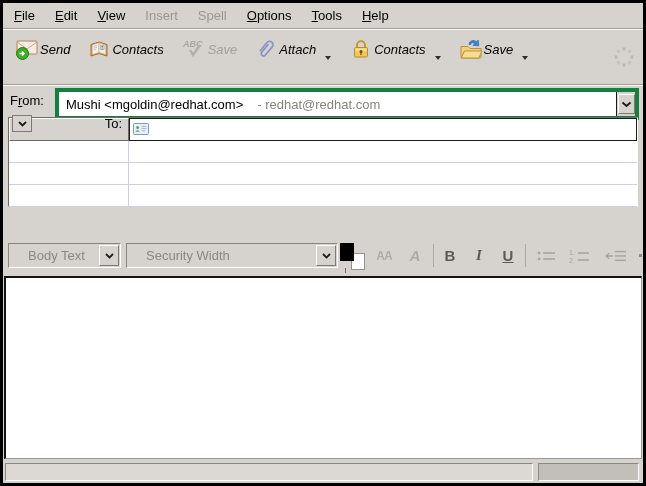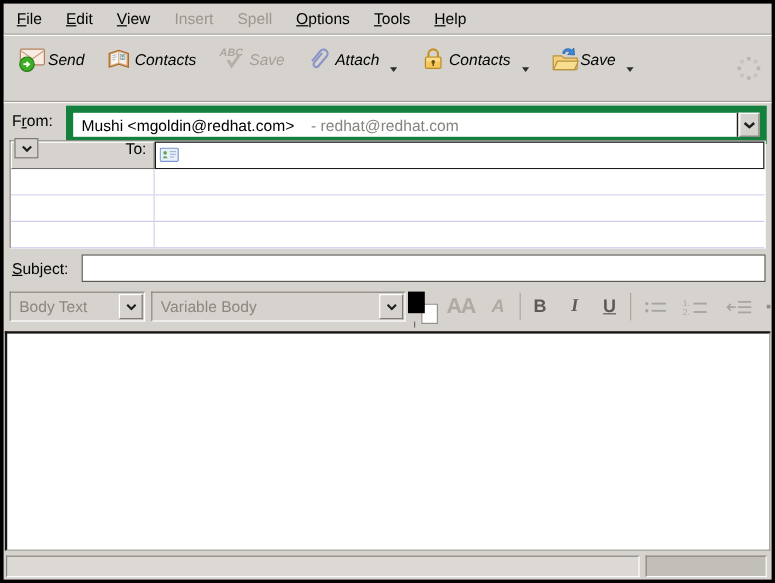--- a/index.html
+++ b/index.html
@@ -23,21 +23,21 @@
   .tlabel{font-size:13px;color:#000;margin-top:1px;white-space:nowrap;}
   .tbtn.disabled .tlabel{color:#a3a099;}
   .drop-arrow{width:0;height:0;border-left:3.5px solid transparent;border-right:3.5px solid transparent;border-top:4px solid #2e2e2e;margin:22px 10px 0 0;}
   .spinner{position:absolute;right:6px;top:13px;}
 
   
   .fromrow{position:absolute;left:0;top:83px;width:640px;height:28px;}
   .field-label{font-size:13px;color:#000;}
   .field-label u{text-decoration:underline;}
   .from-label{position:absolute;left:7px;top:7px;}
-  .fromcombo{position:absolute;left:52px;top:2px;width:584px;height:32px;border:6px solid #15803d;background:#fff;display:flex;align-items:stretch;}
+  .fromcombo{position:absolute;left:52px;top:2px;width:584px;height:32px;border:4px solid #15803d;background:#fff;display:flex;align-items:stretch;}
   .fromcombo .txt{flex:1;display:flex;align-items:center;padding-left:7px;font-size:13px;color:#000;white-space:nowrap;overflow:hidden;}
   .fromcombo .hint{color:#87847e;margin-left:14px;font-size:13px;}
   .combo-btn{width:19px;background:#d6d3ce;border-left:1px solid #1b1b1b;display:flex;align-items:center;justify-content:center;}
   .combo-btn .bev{width:17px;height:20px;border:1px solid;border-color:#fff #7d7a75 #7d7a75 #fff;display:flex;align-items:center;justify-content:center;}
 
   
   .addr-grid{position:absolute;left:5px;top:114px;width:630px;height:90px;background:#fff;border:1px solid;border-color:#6f6c67 #fdfdfd #fdfdfd #6f6c67;display:grid;grid-template-columns:120px 1fr;grid-template-rows:23px 22px 22px 22px;}
   .addr-type-btn{background:#d6d3ce;border:1px solid;border-color:#fdfdfd #6f6c67 #6f6c67 #fdfdfd;display:flex;align-items:center;padding:0 4px 12px 2px;}
   .mini-drop{width:20px;height:17px;border:1px solid #7d7a75;background:#d6d3ce;display:flex;align-items:center;justify-content:center;margin-right:4px;}
   .addr-type-label{flex:1;text-align:right;font-size:13px;color:#000;padding-right:2px;}
@@ -45,21 +45,21 @@
   .addr-cell-l{border-right:1px solid #cdcdeb;border-bottom:1px solid #cdcdeb;background:#fff;}
   .addr-cell-r{border-bottom:1px solid #cdcdeb;background:#fff;}
 
   
   .subjrow{position:absolute;left:0;top:207px;width:640px;height:28px;}
   .subj-label{position:absolute;left:7px;top:6px;}
   .subject-input{position:absolute;left:65px;top:2px;width:570px;height:23px;border:1px solid #5d5a55;background:#fff;font-size:13px;padding:0 5px;outline:none;}
 
   
   .fmtbar{position:absolute;left:0;top:237px;width:640px;height:32px;}
-  .fcombo{position:absolute;top:3px;height:25px;border:1px solid;border-color:#8a8781 #fdfdfd #fdfdfd #8a8781;background:#d6d3ce;display:flex;align-items:stretch;}
+  .fcombo{position:absolute;top:3px;height:25px;border:1px solid;border-color:#8a8781 #fdfdfd #fdfdfd #8a8781;background:#d6d3ce;display:flex;align-items:stretch;padding-left:12px;}
   .fcombo .fval{flex:1;display:flex;align-items:center;padding-left:7px;font-size:13px;color:#8b887f;white-space:nowrap;overflow:hidden;}
   .fcombo .fbtn{width:20px;border:1px solid;border-color:#fff #7d7a75 #7d7a75 #fff;background:#d6d3ce;display:flex;align-items:center;justify-content:center;margin:1px;}
   .pstyle{left:5px;width:113px;} .ffont{left:123px;width:212px;}
   .colorchip{position:absolute;left:337px;top:3px;width:26px;height:27px;}
   .colorchip .bgc{position:absolute;right:1px;bottom:0;width:14px;height:17px;background:#fff;border:1px solid #95928c;}
   .colorchip .fgc{position:absolute;left:0;top:0;width:14px;height:18px;background:#000;}
   .colorchip .tick{position:absolute;left:5px;bottom:-3px;width:1px;height:5px;background:#6e6b66;}
   .fbtn-flat{position:absolute;top:3px;height:25px;display:flex;align-items:center;justify-content:center;}
   .ftext{font-size:15px;font-weight:bold;color:#5d5a55;}
   .ftext.gray{color:#aeaba4;}
@@ -227,51 +227,47 @@
         </svg>
       </div>
       <div class="addr-cell-l"></div>
       <div class="addr-cell-r"></div>
       <div class="addr-cell-l"></div>
       <div class="addr-cell-r"></div>
       <div class="addr-cell-l"></div>
       <div class="addr-cell-r"></div>
     </div>
 
-    <div class="subjrow">
-      <span class="field-label subj-label"><u>S</u>ubject:</span>
-      <input class="subject-input" type="text" value="" style="">
-    </div>
 
     <div class="fmtbar">
       <div class="fcombo pstyle">
         <span class="fval">Body Text</span>
         <span class="fbtn">
           <svg width="9" height="6">
               <polyline points="1,1 4.5,4.5 8,1" fill="none" stroke="#1e1e1e" stroke-width="1.8"></polyline>
             </svg>
         </span>
       </div>
       <div class="fcombo ffont">
-        <span class="fval">Variable Body</span>
+        <span class="fval">Security Width</span>
         <span class="fbtn">
           <svg width="9" height="6">
               <polyline points="1,1 4.5,4.5 8,1" fill="none" stroke="#1e1e1e" stroke-width="1.8"></polyline>
             </svg>
         </span>
       </div>
 
       <div class="colorchip">
         <span class="bgc"></span>
         <span class="fgc"></span>
         <span class="tick"></span>
       </div>
 
       <div class="fbtn-flat btn-dec">
-        <span class="ftext gray" style="font-size:18px;letter-spacing:-1px;">AA</span>
+        <span class="ftext gray" style="font-size:12px;letter-spacing:-1px;">AA</span>
       </div>
       <div class="fbtn-flat btn-inc">
         <span class="ftext gray" style="font-size:15px;font-style:italic;">A</span>
       </div>
 
       <span class="fsep" style="left:430px;"></span>
 
       <div class="fbtn-flat btn-b">
         <span class="ftext">B</span>
       </div>

